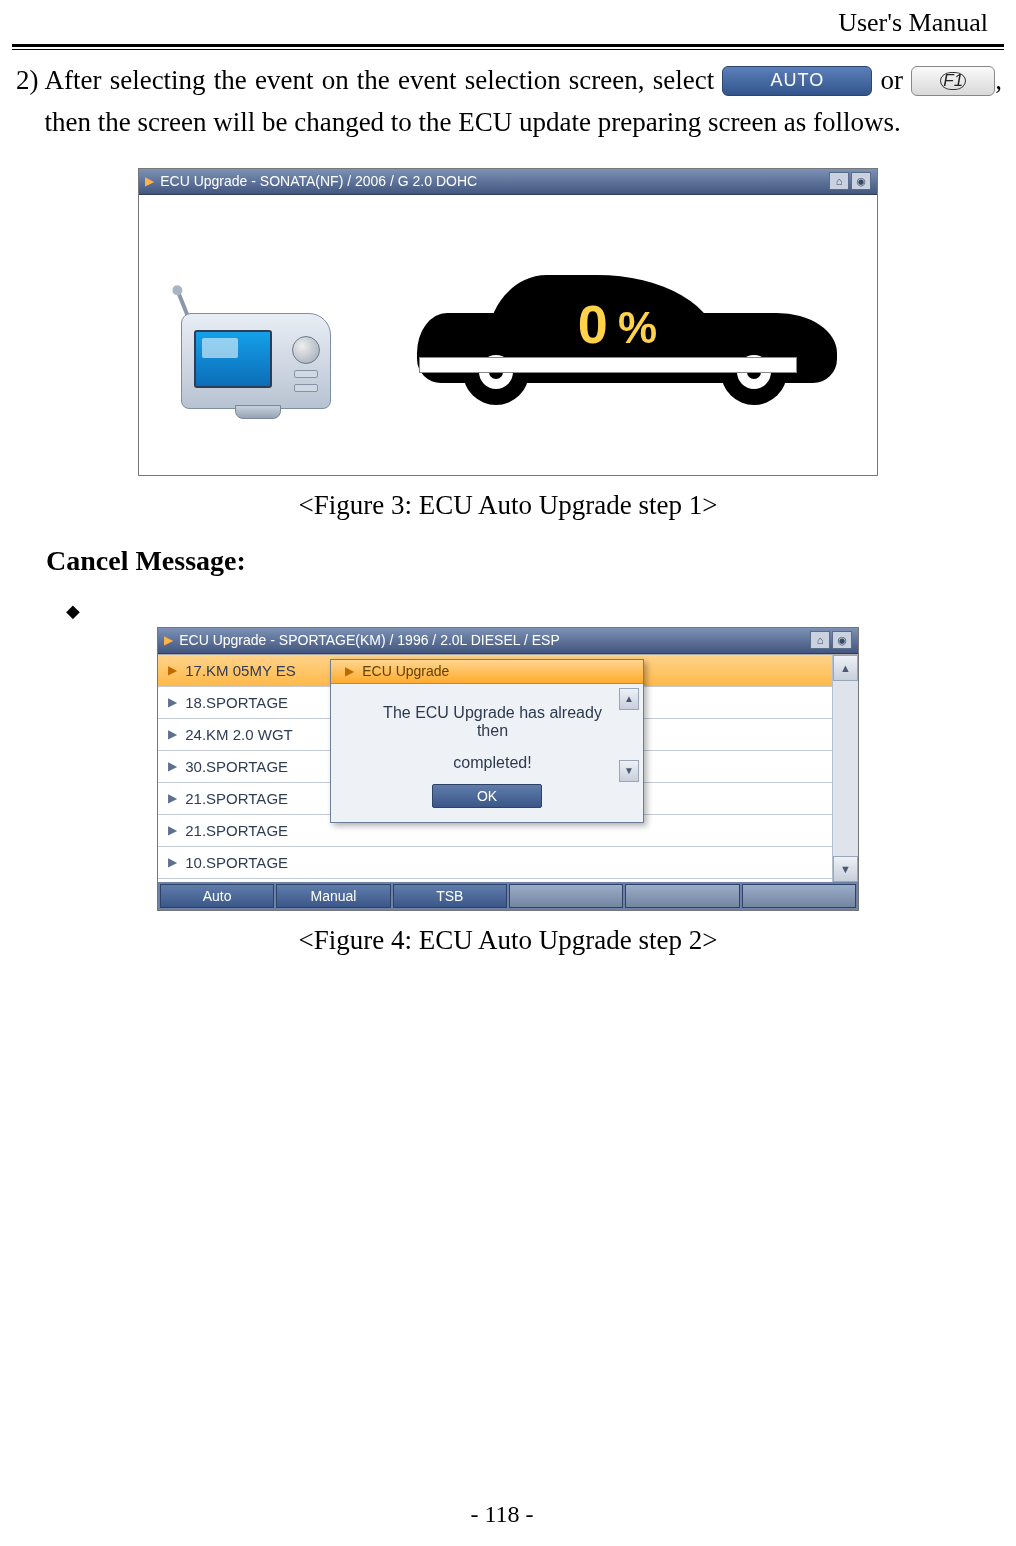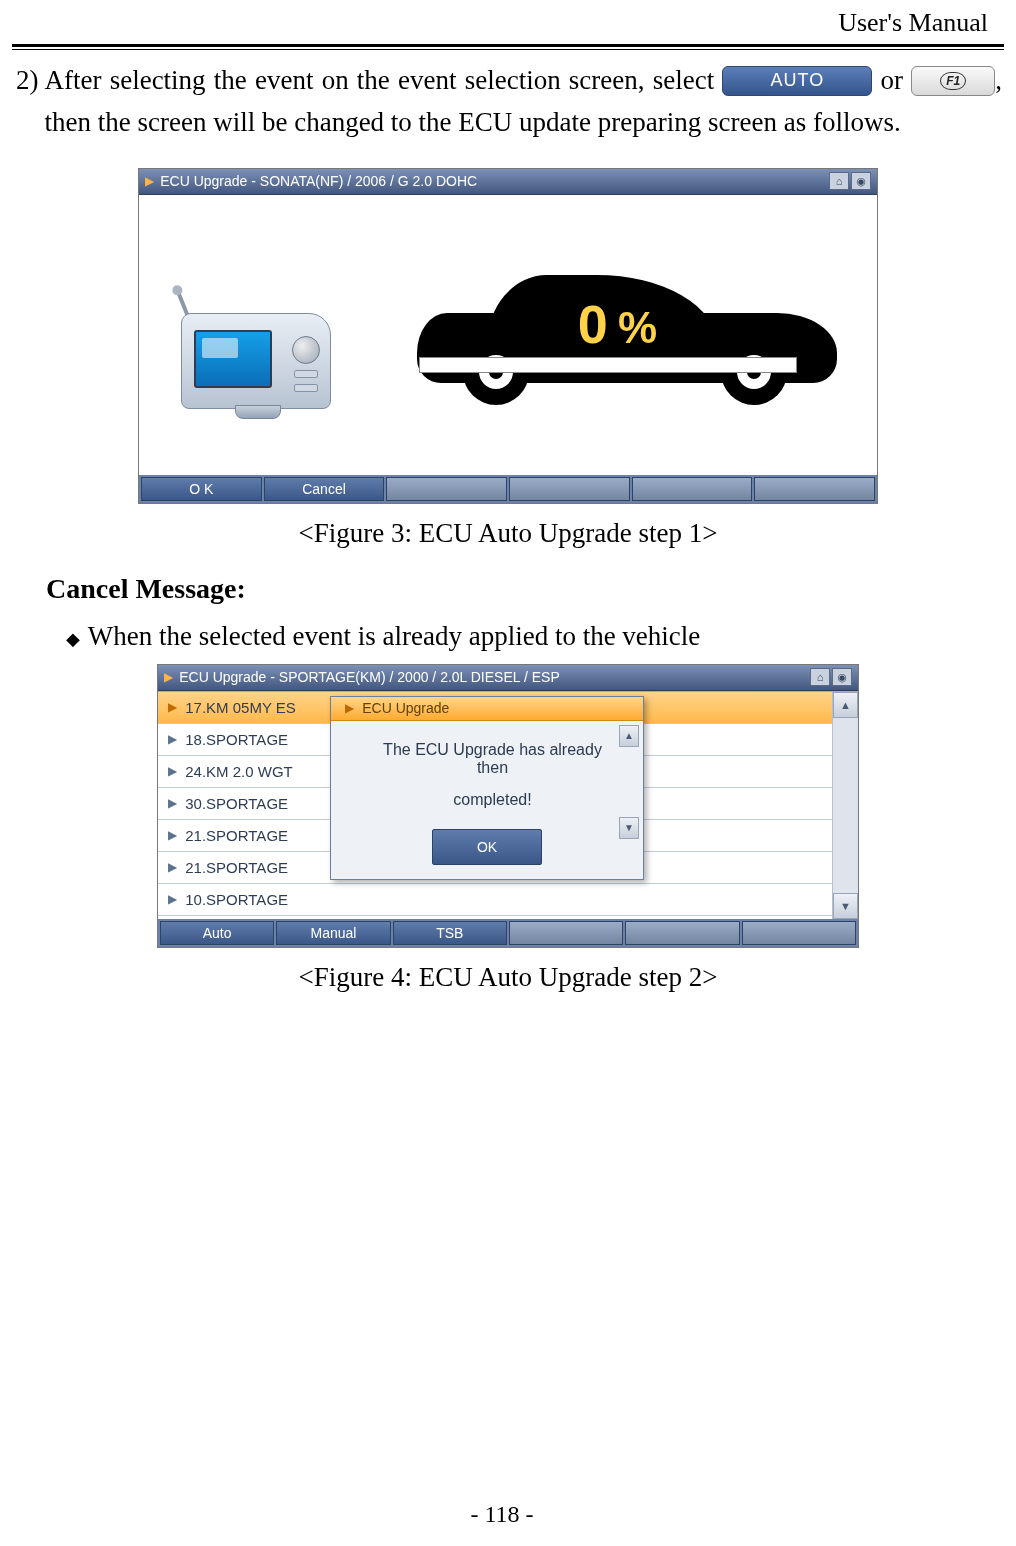--- a/index.html
+++ b/index.html
@@ -59,21 +59,21 @@
     width: 84px;
     background: linear-gradient(#fafafa,#d9d9d9);
     border: 1px solid #888;
     color: #222;
   }
   .f1-inner {
     width: 26px; height: 18px;
     border: 1.5px solid #333;
     border-radius: 50% / 60%;
     display: flex; align-items: center; justify-content: center;
-    font-size: 12px; font-style: italic; font-weight: bold;
+    font-size: 17px; font-style: italic; font-weight: normal;
   }
 
   
   .fig1-wrap { margin: 24px auto 8px auto; width: 740px; }
   .app-chrome {
     border: 1px solid #777;
     background: #fff;
   }
   .app-titlebar {
     height: 26px;
@@ -273,22 +273,22 @@
   .dlg-title .row-arrow{color:#b86a00;}
   .dlg-body {
     padding: 20px 8px 8px 8px;
     min-height: 120px;
     display:flex; flex-direction:column; align-items:center;
     font-family:Arial,sans-serif; font-size:16px; color:#2c3a50;
   }
   .dlg-line { text-align:center;margin-left:11px; }
   .dlg-gap { height: 14px; }
   .dlg-ok {
-    margin: 20px 0 6px 0;
-    width: 110px; height: 36px;
+    margin: 12px 0 6px 0;
+    width: 110px; height: 24px;
     background: linear-gradient(#5f7cab,#3a5788);
     border:1px solid #2e4166;
     color:#fff;
     font-size:14px;
     display:flex; align-items:center; justify-content:center;
     border-radius:2px;
   }
   .dlg-inner-scroll {
     position:absolute; right:4px; top:28px; bottom:40px; width:20px;
     display:flex; flex-direction:column;
@@ -356,43 +356,34 @@
         <div class="dev-ant"></div>
         <div class="dev-body">
           <div class="dev-screen"></div>
           <div class="dev-knob"></div>
           <div class="dev-btn1"></div>
           <div class="dev-btn2"></div>
         </div>
         <div class="dev-stand"></div>
       </div>
     </div>
-    <div class="btn-row">
-      <div class="footer-btn">O K</div>
-      <div class="footer-btn">Cancel</div>
-      <div class="footer-btn empty"></div>
-      <div class="footer-btn empty"></div>
-      <div class="footer-btn empty"></div>
-      <div class="footer-btn empty"></div>
-    </div>
   </div>
 </div>
 <div class="fig-caption">&lt;Figure 3: ECU Auto Upgrade step 1&gt;</div>
 
 <div class="error-heading">Cancel Message:</div>
 <div class="bullet-line">
   <span class="blt">◆</span>
-  <span>When the selected event is already applied to the vehicle</span>
 </div>
 
 <div class="fig2-wrap">
   <div class="app-chrome">
     <div class="app-titlebar">
       <span class="tb-arrow">▶</span>
-      <span>ECU Upgrade - SPORTAGE(KM) / 2000 / 2.0L DIESEL / ESP</span>
+      <span>ECU Upgrade - SPORTAGE(KM) / 1996 / 2.0L DIESEL / ESP</span>
       <span class="tb-spacer"></span>
       <span class="tb-icon">⌂</span>
       <span class="tb-icon">◉</span>
     </div>
     <div class="list-panel">
       <div class="list-rows">
         <div class="list-row sel">
             <span class="row-arrow">▶</span>
             <span>17.KM 05MY ES</span>
           </div>

